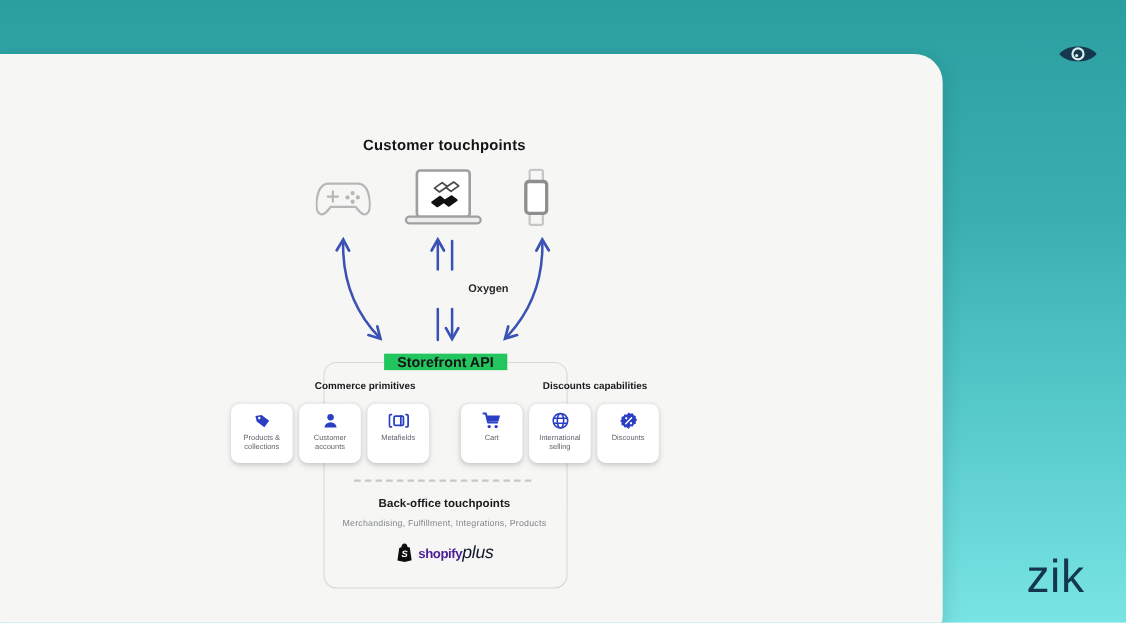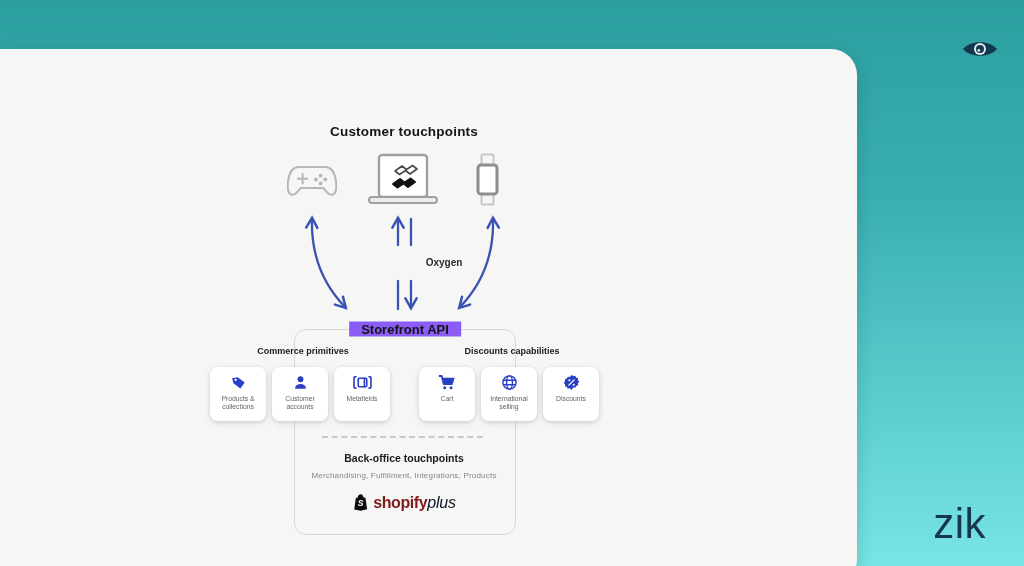--- a/index.html
+++ b/index.html
@@ -23,25 +23,25 @@
   }
   .oxygen-label {
     left:404px; top:208px; font-size:10px; font-weight:bold; color:#2a2a2a; white-space:nowrap;margin-left:40px;
   }
   .storefront-box {
     left:294px; top:280px; width:222px; height:206px;
     border:1.5px solid #d8d8d8; border-radius:12px; z-index:1;
   }
   .storefront-label {
     left:405px; top:280px; transform:translate(-50%,-50%);
-    background:#8b5cf6; padding:0 12px; font-size:13px; font-weight:bold; color:#141414;
+    background:#22c55e; padding:0 12px; font-size:13px; font-weight:bold; color:#141414;
     white-space:nowrap; z-index:2;
   }
   .section-heading {
-    top:297px; font-size:9px; font-weight:bold; color:#1b1b1b; white-space:nowrap; z-index:2;
+    top:297px; font-size:9px; font-weight:bold; color:#1b1b1b; white-space:nowrap; z-index:2;margin-left:29px;
   }
   .cards-group { top:318px; display:flex; gap:6px; z-index:3; }
   .mini-card {
     width:56px; height:54px; background:#fff; border-radius:8px;
     box-shadow:0 1px 4px rgba(0,0,0,.14), 0 3px 8px rgba(0,0,0,.06);
     display:flex; flex-direction:column; align-items:center; padding-top:7px;
   }
   .mini-card .icn { height:17px; display:flex; align-items:center; }
   .mini-card .lbl {
     margin-top:4px; font-size:6.8px; line-height:7.6px; color:#5f646a;
@@ -52,21 +52,21 @@
   }
   .backoffice-title {
     left:404px; top:403px; font-size:10.5px; font-weight:bold; color:#1b1b1b; white-space:nowrap;
   }
   .backoffice-sub {
     left:404px; top:422px; font-size:8px; color:#82868b; white-space:nowrap; letter-spacing:.2px;
   }
   .shopify-logo {
     left:404px; top:444px; display:flex; align-items:center; gap:4px; white-space:nowrap;
   }
-  .shopify-logo .brand { font-size:16px; font-weight:bold; color:#7f1d1d; letter-spacing:-.4px; }
+  .shopify-logo .brand { font-size:12px; font-weight:bold; color:#4c1d95; letter-spacing:-.4px; }
   .shopify-logo .suffix { font-size:16px; font-weight:300; color:#0f172a; letter-spacing:-.2px;font-style:italic; }
   .watermark {
     right:38px; bottom:18px; font-size:42px; color:#14374e; letter-spacing:.5px; z-index:5;text-align:center;
   }
   .eye-wrap { right:25px; top:36px; z-index:5; }
 </style>
 </head>
 <body>
 
 <div class="abs eye-wrap">

